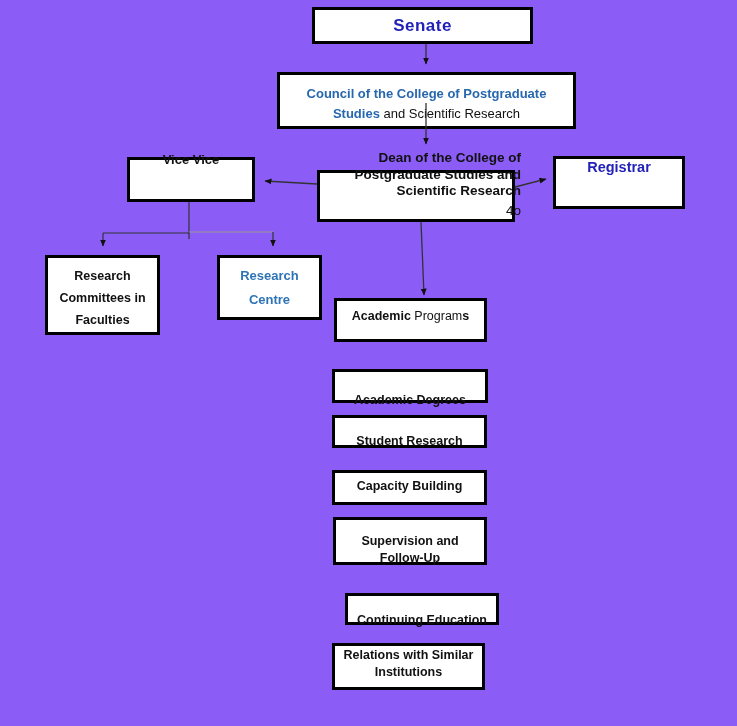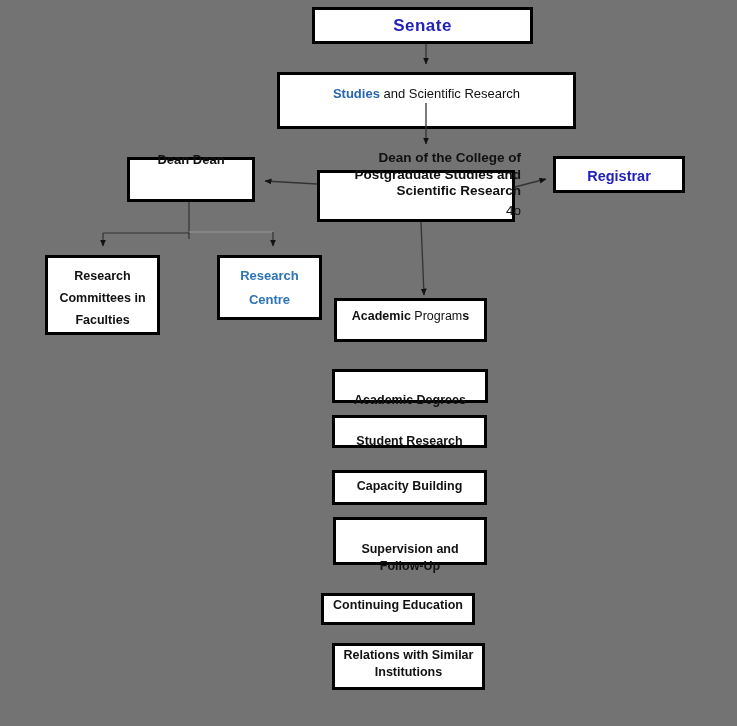--- a/index.html
+++ b/index.html
@@ -1,20 +1,20 @@
 <!DOCTYPE html>
 <html><head>
 <meta charset="utf-8">
 <style>
   html, body { margin: 0; padding: 0; background: #ffffff; }
   .stage {
     position: relative;
     width: 737px;
     height: 726px;
-    background: #737373;
+    background: #8b5cf6;
     font-family: "Liberation Sans", sans-serif;
     color: #111111;
     overflow: hidden;
   }
   .box {
     position: absolute;
     box-sizing: border-box;
     border: 3px solid #000000;
     background: #ffffff;
     text-align: center;
@@ -26,35 +26,35 @@
   .council    { left: 277px; top: 72px;  width: 299px; height: 57px; padding-top: 9px;
                 font-size: 13px; line-height: 20px; color: #2767ae; }
   .council .plain { color: #111111; font-weight: 400; }
   .vicedean   { left: 127px; top: 157px; width: 128px; height: 45px; font-size: 13px; }
   .vicedean .lift { display: block; margin-top: -8px; }
   .deanbox    { left: 317px; top: 170px; width: 198px; height: 52px; }
   .dean-text  { position: absolute; left: 331px; top: 150px; width: 190px;
                 font-family: Liberation Sans, sans-serif; font-weight: 700;
                 font-size: 13.5px; line-height: 16.5px; text-align: right; z-index: 3; }
   .dean-text .note { font-weight: 400; margin-top: 3px; }
-  .registrar  { left: 553px; top: 156px; width: 132px; height: 37px; padding-top: 9px;
+  .registrar  { left: 553px; top: 156px; width: 132px; height: 53px; 
                 font-size: 14.5px; color: #2222b8; }
   .rescomm    { left: 45px;  top: 255px; width: 115px; height: 80px; padding-top: 7px;
                 font-size: 12.5px; line-height: 22px; }
   .rescentre  { left: 217px; top: 255px; width: 105px; height: 65px; padding-top: 6px;
                 font-size: 13px; line-height: 24px; color: #2e74b5; }
   
   .dept { font-size: 12.5px; }
   .d1 { left: 334px; top: 298px; width: 153px; height: 44px; padding-top: 8px; }
   .d1 .mid { font-weight: 400; }
   .d2 { left: 332px; top: 369px; width: 156px; height: 34px; padding-top: 21px; }
   .d3 { left: 332px; top: 415px; width: 155px; height: 33px; padding-top: 16px; }
   .d4 { left: 332px; top: 470px; width: 155px; height: 35px; padding-top: 6px; }
-  .d5 { left: 333px; top: 517px; width: 154px; height: 48px; padding-top: 21px; line-height: 17px; }
-  .d6 { left: 321px; top: 593px; width: 154px; height: 32px; padding-top: 2px; }
+  .d5 { left: 333px; top: 517px; width: 154px; height: 48px; padding-top: 13px; line-height: 17px; }
+  .d6 { left: 345px; top: 593px; width: 154px; height: 32px; padding-top: 17px; }
   .d7 { left: 332px; top: 643px; width: 153px; height: 47px; padding-top: 1px; line-height: 17px; }
   
   .connectors { position: absolute; left: 0; top: 0; width: 737px; height: 726px;
                 z-index: 5; pointer-events: none; }
 </style>
 </head>
 <body>
 
 <div class="stage">
 
@@ -74,25 +74,26 @@
     <line x1="189" y1="232" x2="273" y2="232" stroke="#999" stroke-width="1"></line>
     <line x1="103" y1="233" x2="103" y2="246" stroke="#333" stroke-width="1.2" marker-end="url(#arr)"></line>
     <line x1="273" y1="232" x2="273" y2="246" stroke="#333" stroke-width="1.2" marker-end="url(#arr)"></line>
   </svg>
 
   <div class="box senate">
     <span>Senate</span>
   </div>
 
   <div class="box council">
+    <div>Council of the College of Postgraduate</div>
     <div><span>Studies</span><span class="plain"> and Scientific Research</span></div>
   </div>
 
   <div class="box vicedean">
-    <span class="lift">Dean Dean</span>
+    <span class="lift">Vice Vice</span>
   </div>
 
   <div class="box deanbox"></div>
   <div class="dean-text">
     <div>Dean of the College of</div>
     <div>Postgraduate Studies and</div>
     <div>Scientific Research</div>
     <div class="note">4o</div>
   </div>
 

